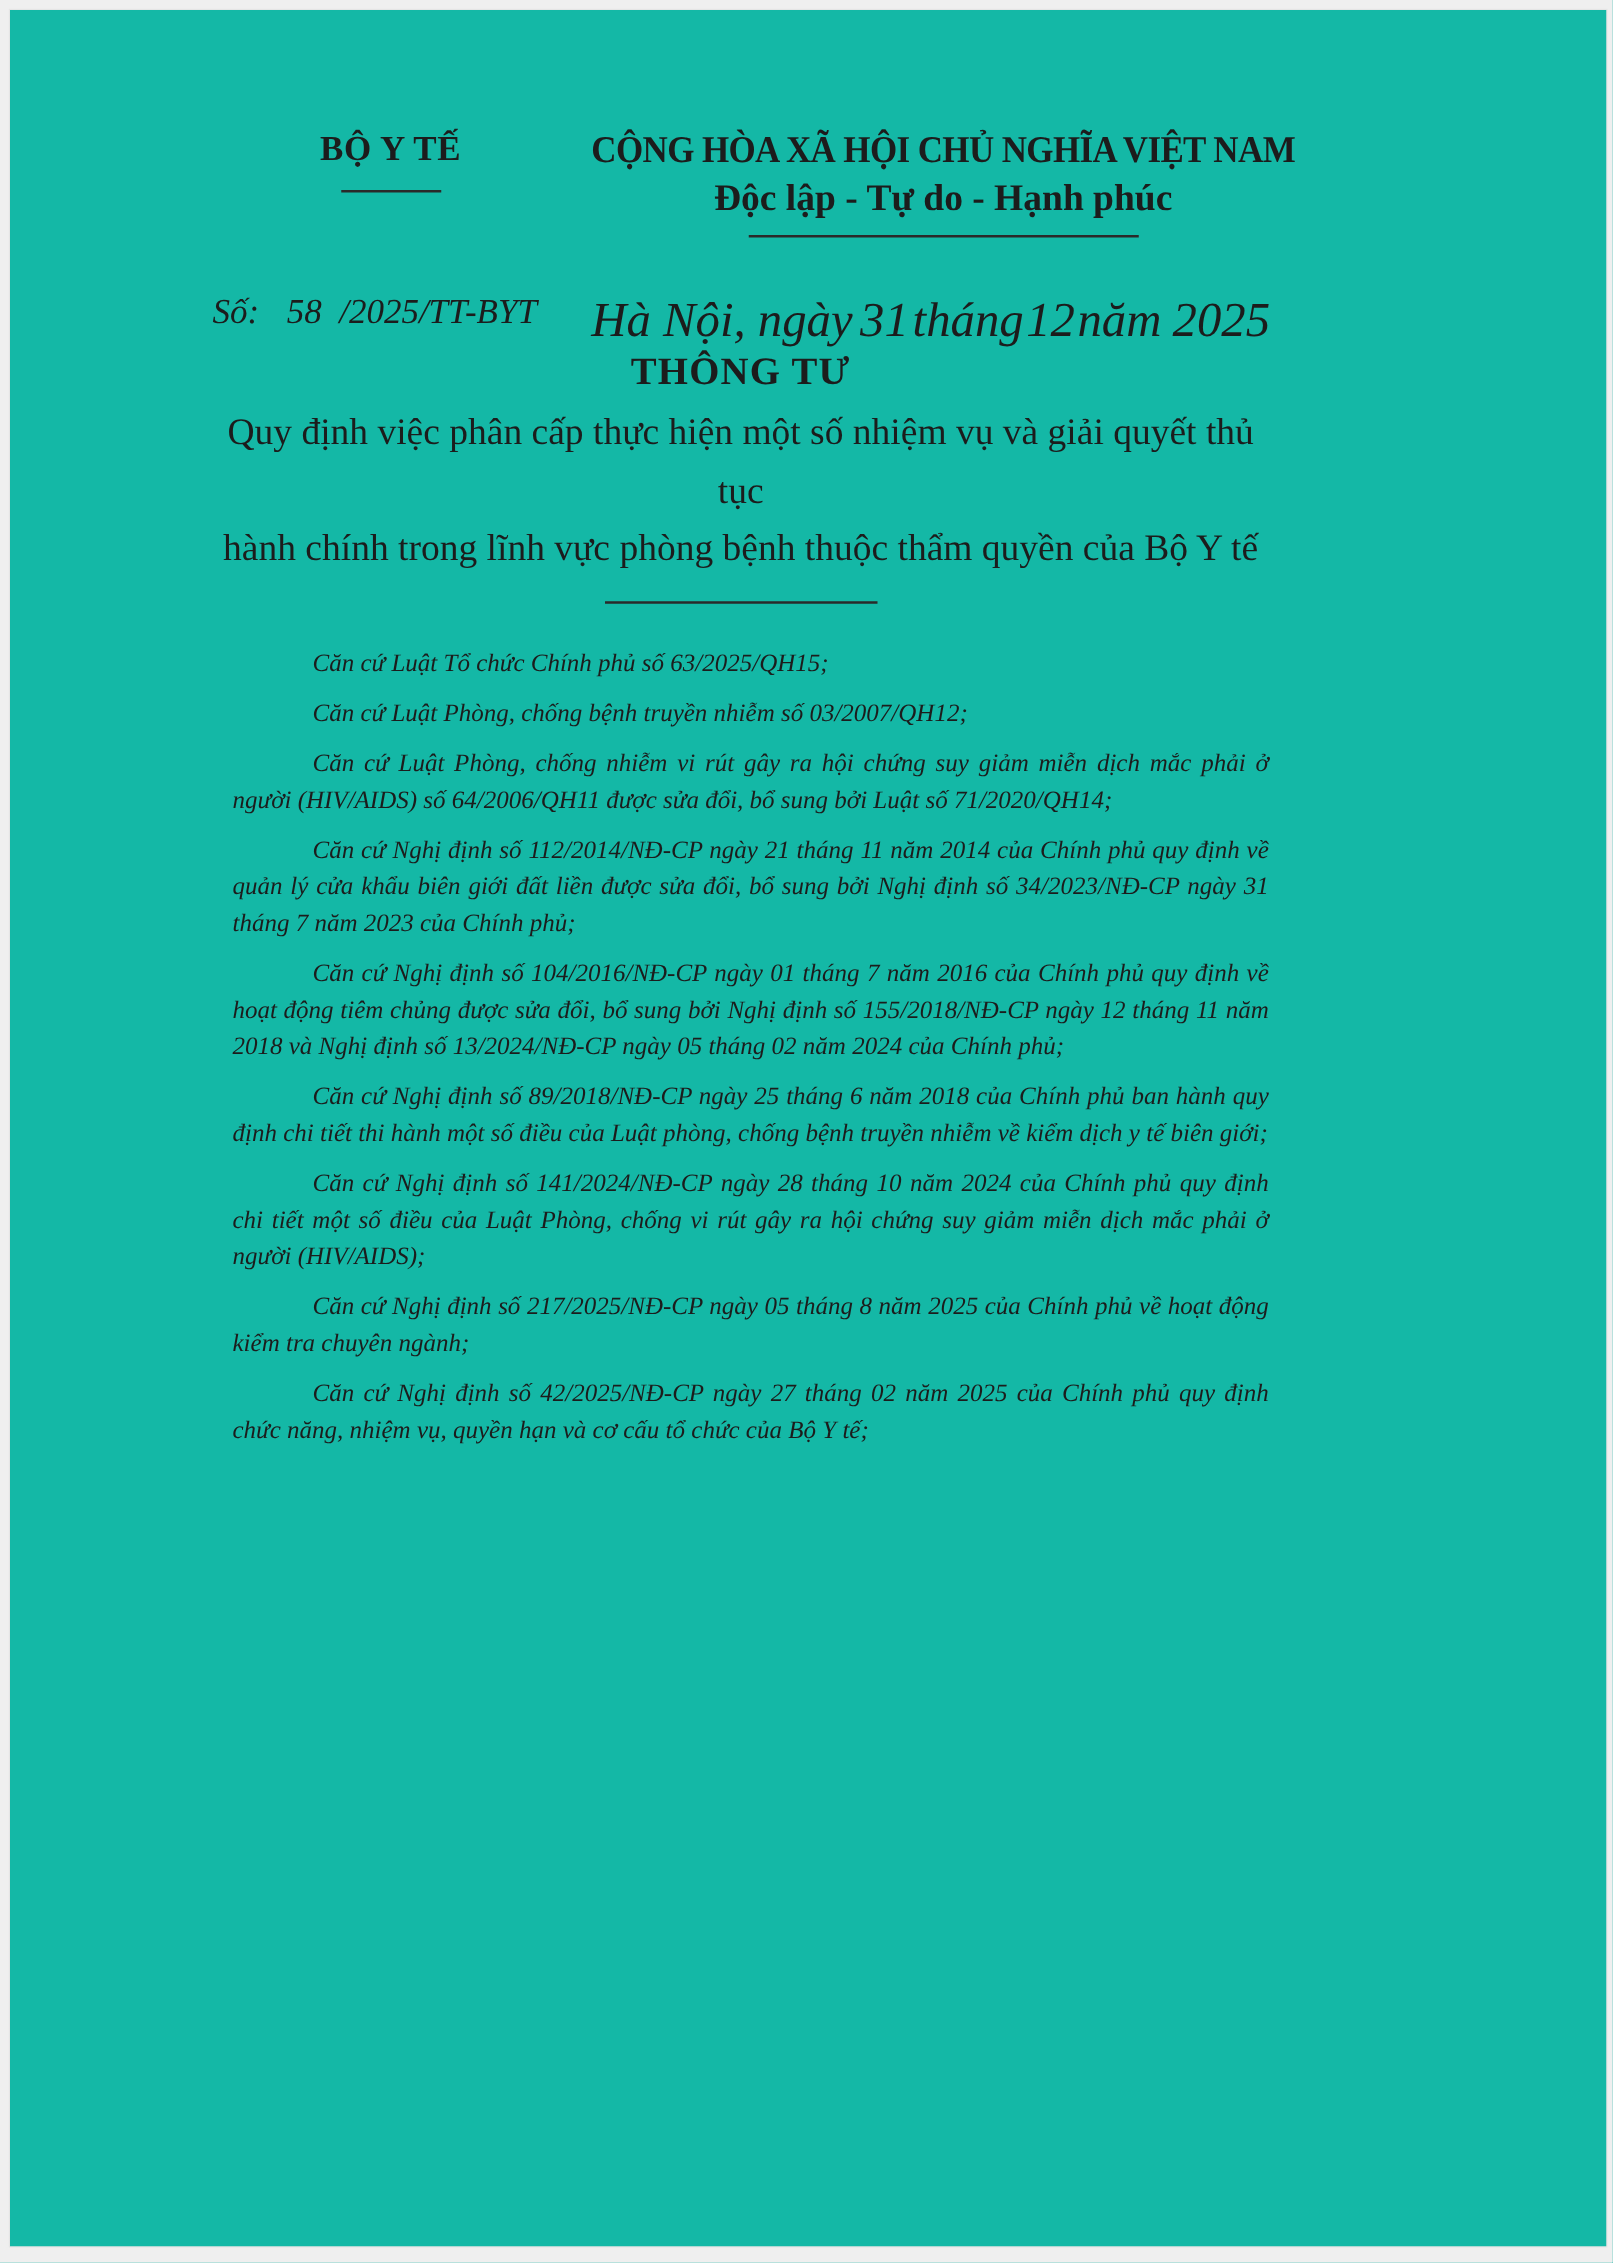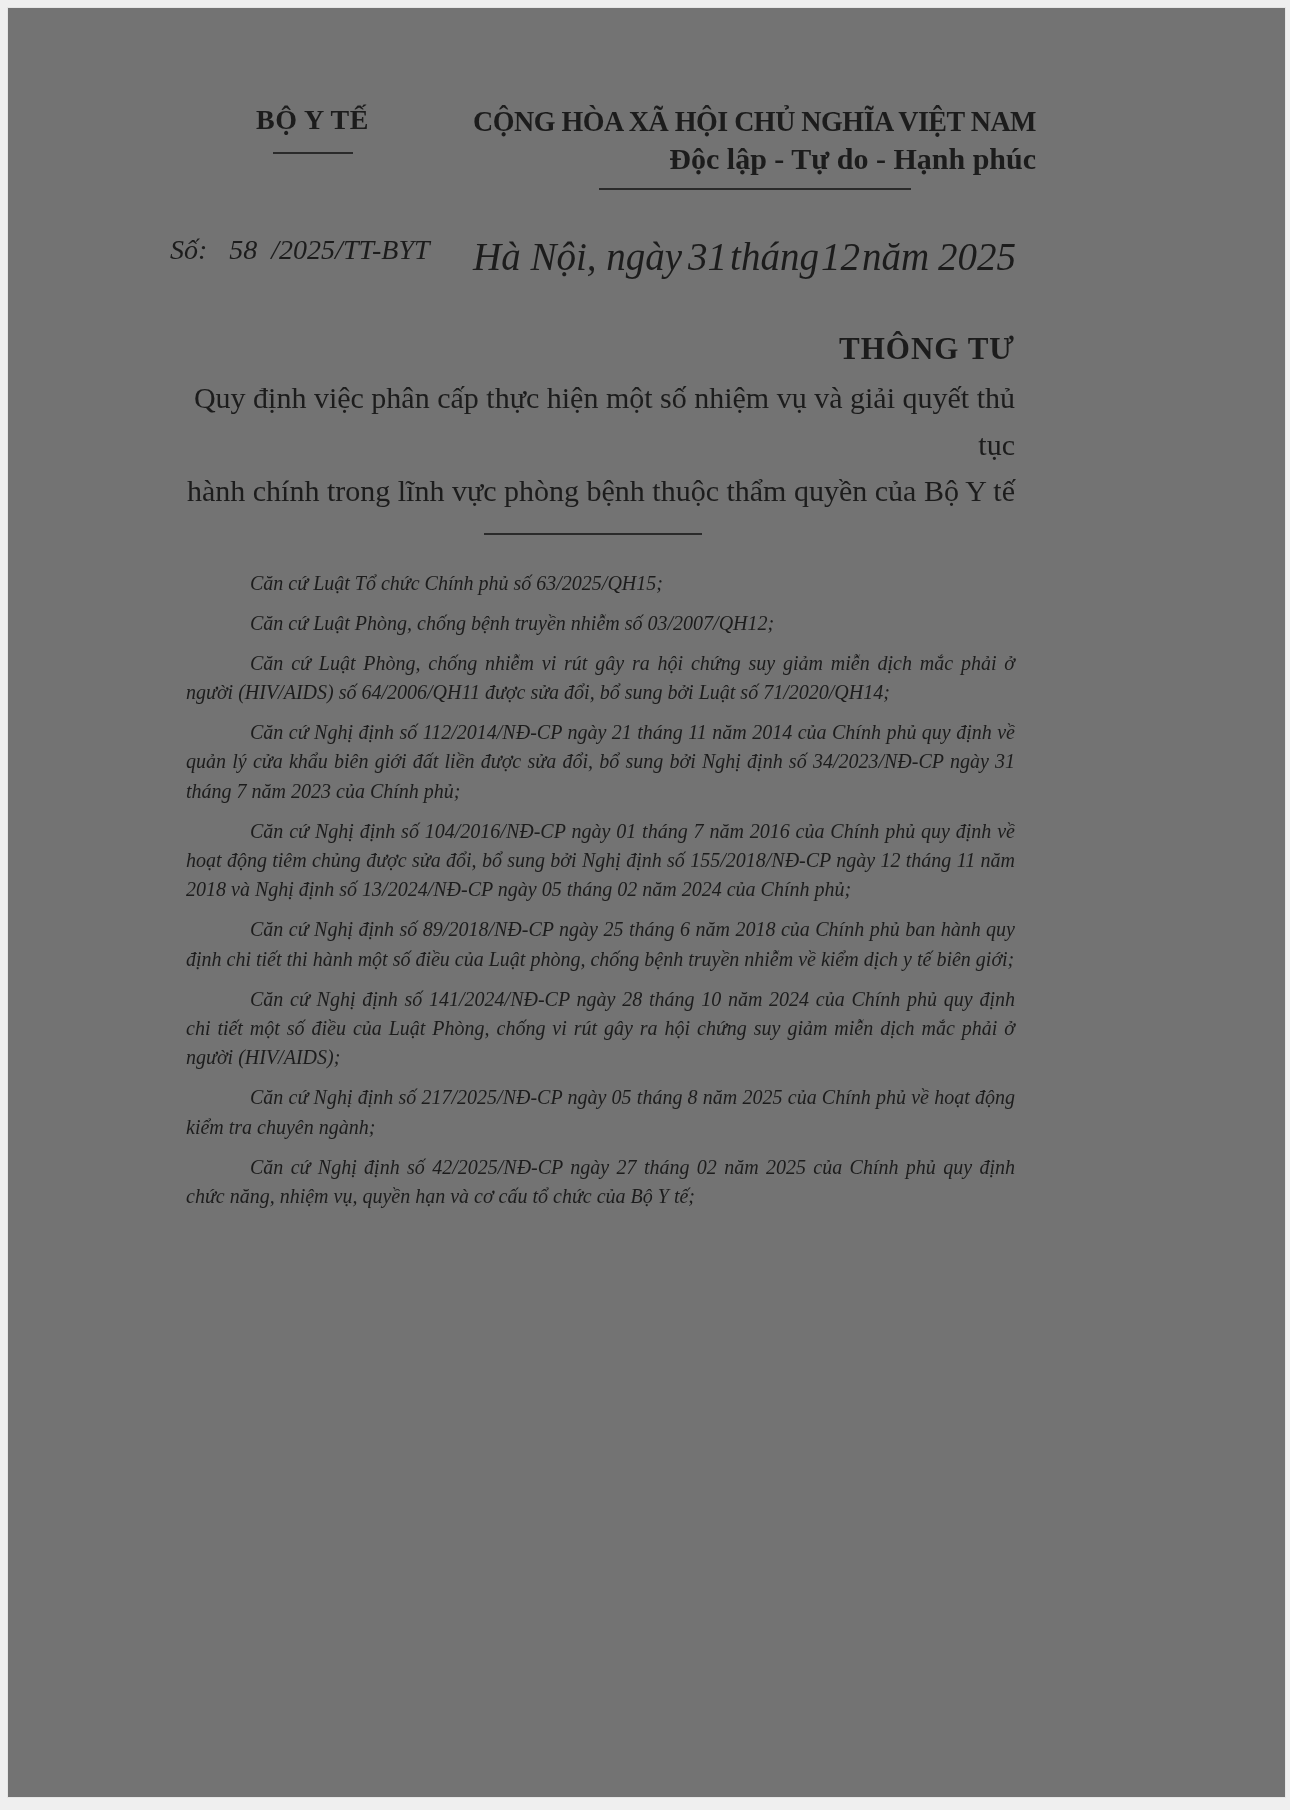--- a/index.html
+++ b/index.html
@@ -5,56 +5,56 @@
   html, body { margin: 0; padding: 0; }
   body {
     width: 1290px; height: 1810px;
     background: #eeeeee;
     font-family: "Liberation Serif", "DejaVu Serif", serif;
     color: #1c1c1c;
   }
   .stage { position: relative; width: 1290px; height: 1810px; background: #efefef; }
   .page {
     position: absolute; top: 8px; left: 8px; right: 5px; bottom: 13px;
-    background: #737373;
+    background: #14b8a6;
     box-shadow: 0 0 0 1px rgba(0,0,0,0.04);
     overflow: hidden;
   }
   .content { margin-left: 162px; width: 845px; padding-top: 96px; }
 
   
   .hdr { display: flex; }
   .hdr-left { flex: 0 0 285px; text-align: center; }
   .hdr-right { flex: 1 1 auto; text-align: center; padding-left: 18px; }
   .org {
     font-weight: bold; font-size: 28px; letter-spacing: 0.5px; white-space: nowrap;
   }
   .motto1 {
     font-weight: bold; font-size: 28px; letter-spacing: -0.5px; white-space: nowrap;
     transform: scaleY(1.08); transform-origin: top center;
   }
-  .motto2 { font-weight: bold; font-size: 30px; margin-top: 6px; white-space: nowrap; text-align: right; }
+  .motto2 { font-weight: bold; font-size: 30px; margin-top: 6px; white-space: nowrap; }
   .rule { border-top: 2px solid #2a2a2a; height: 0; }
   .rule-short { width: 80px; margin: 16px auto 0; }
   .rule-mid { width: 312px; margin: 12px auto 0; border-top-width: 2px; }
 
   .meta-row { display: flex; margin-top: 44px; }
   .meta-left { flex: 0 0 285px; text-align: left; white-space: nowrap; font-style: italic; }
   .meta-right { flex: 1 1 auto; text-align: center; padding-left: 18px; white-space: nowrap; }
   .so { font-size: 28px; }
   .so .num { display: inline-block; margin: 0 14px 0 22px; }
   .date { font-style: italic; font-size: 39px; }
   .date .tok { display: inline-block; }
   .date .d1 { margin: 0 2px 0 6px; }
   .date .lbl { margin: 0 1px; }
   .date .d2 { margin: 0 1px; }
   .date .yr { margin-left: 8px; }
 
   
-  .title-block { text-align: right; margin-top: 52px; }
+  .title-block { text-align: center; }
   .doc-type { font-weight: bold; font-size: 31px; letter-spacing: 1px; }
   .subject { font-weight: normal; font-size: 30px; line-height: 1.55; margin-top: 8px; }
   .rule-title { width: 218px; margin: 18px auto 0; border-top-width: 2px; }
 
   
   .recitals { margin-top: 34px; }
   .recitals p {
     margin: 0 0 11px 16px;
     font-style: italic;
     font-size: 20px;

